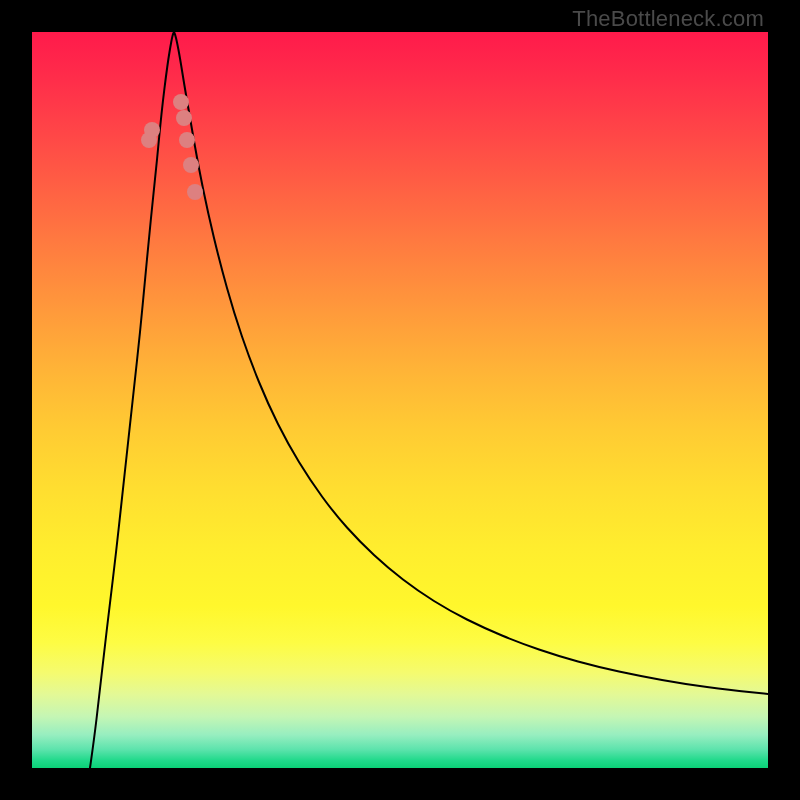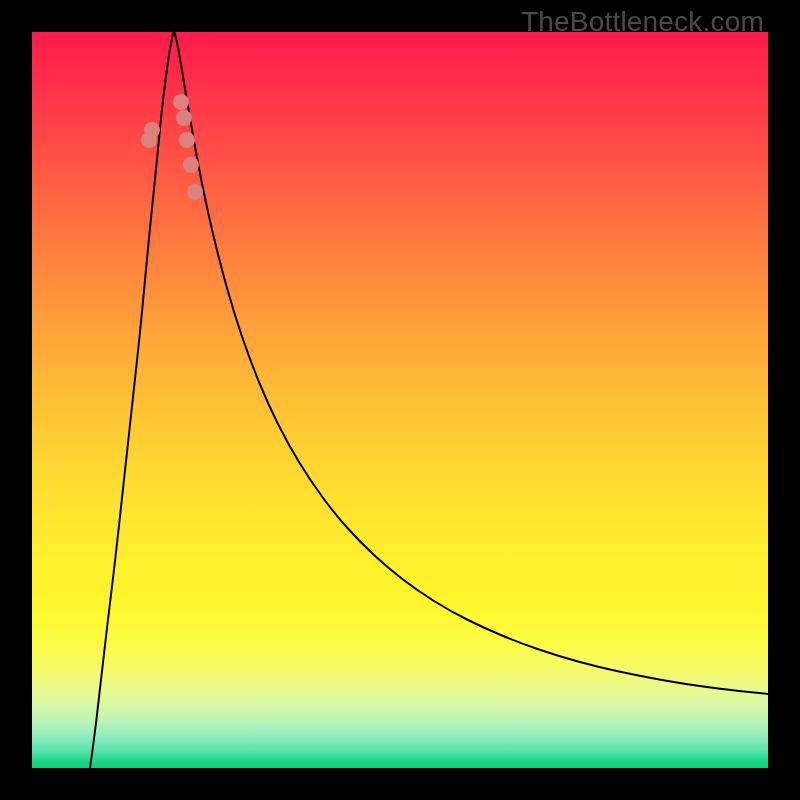--- a/index.html
+++ b/index.html
@@ -50,21 +50,21 @@
       #5ce3ac 97.5%,
       #1fd98a 99%,
       #0bd177 100%
     );
   }
   .watermark {
     position: absolute;
     top: 6px;
     right: 36px;
     color: #4a4a4a;
-    font-size: 28px;
+    font-size: 22px;
     letter-spacing: 0.2px;
     user-select: none;
   }
   svg.curve {
     position: absolute;
     inset: 0;
   }
 </style>
 </head>
 <body>

